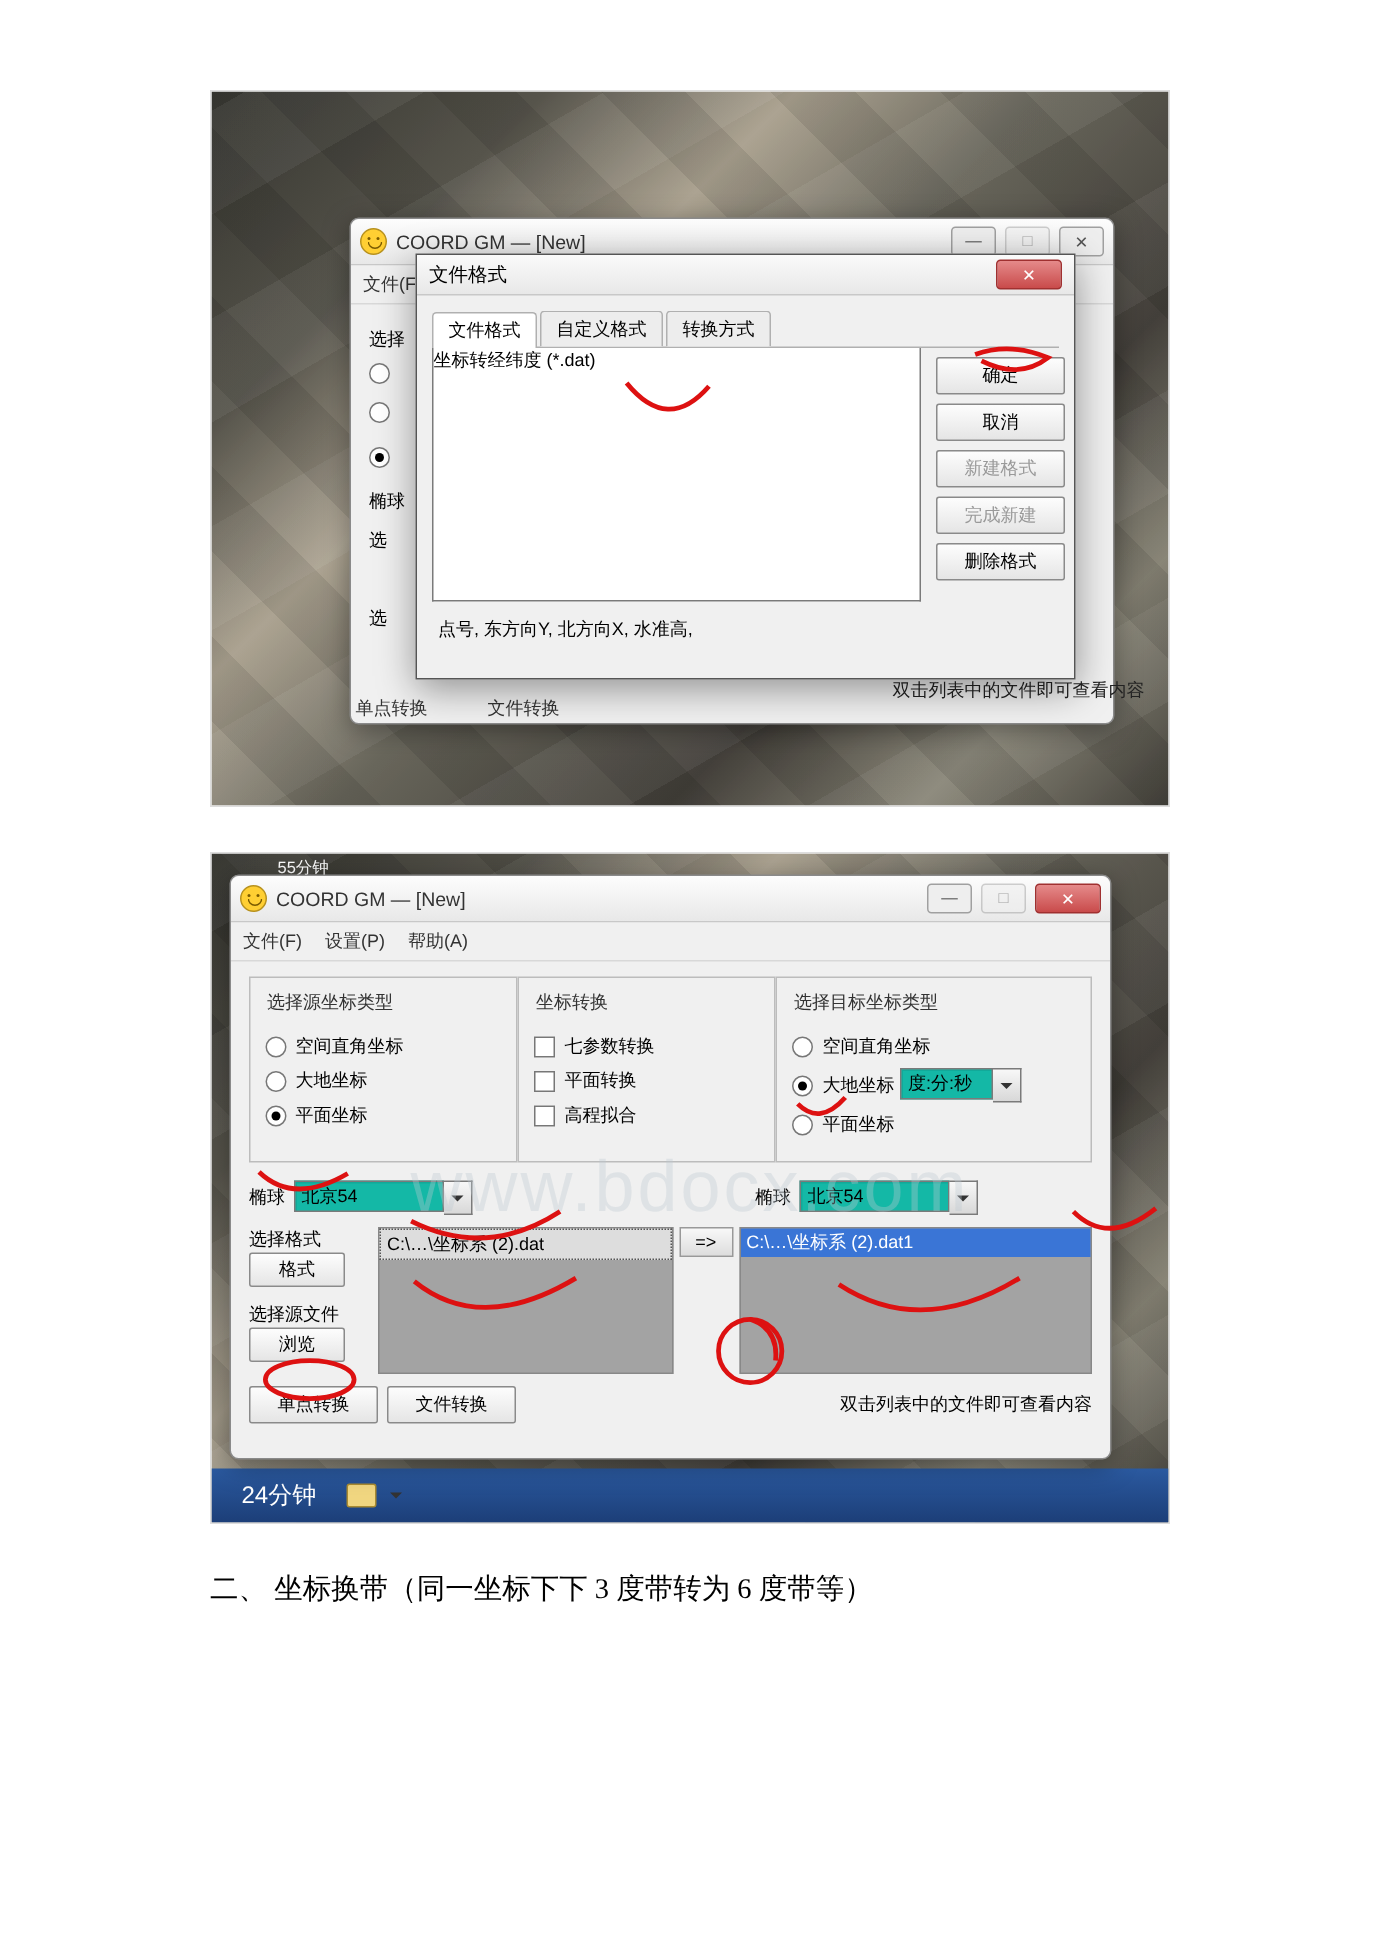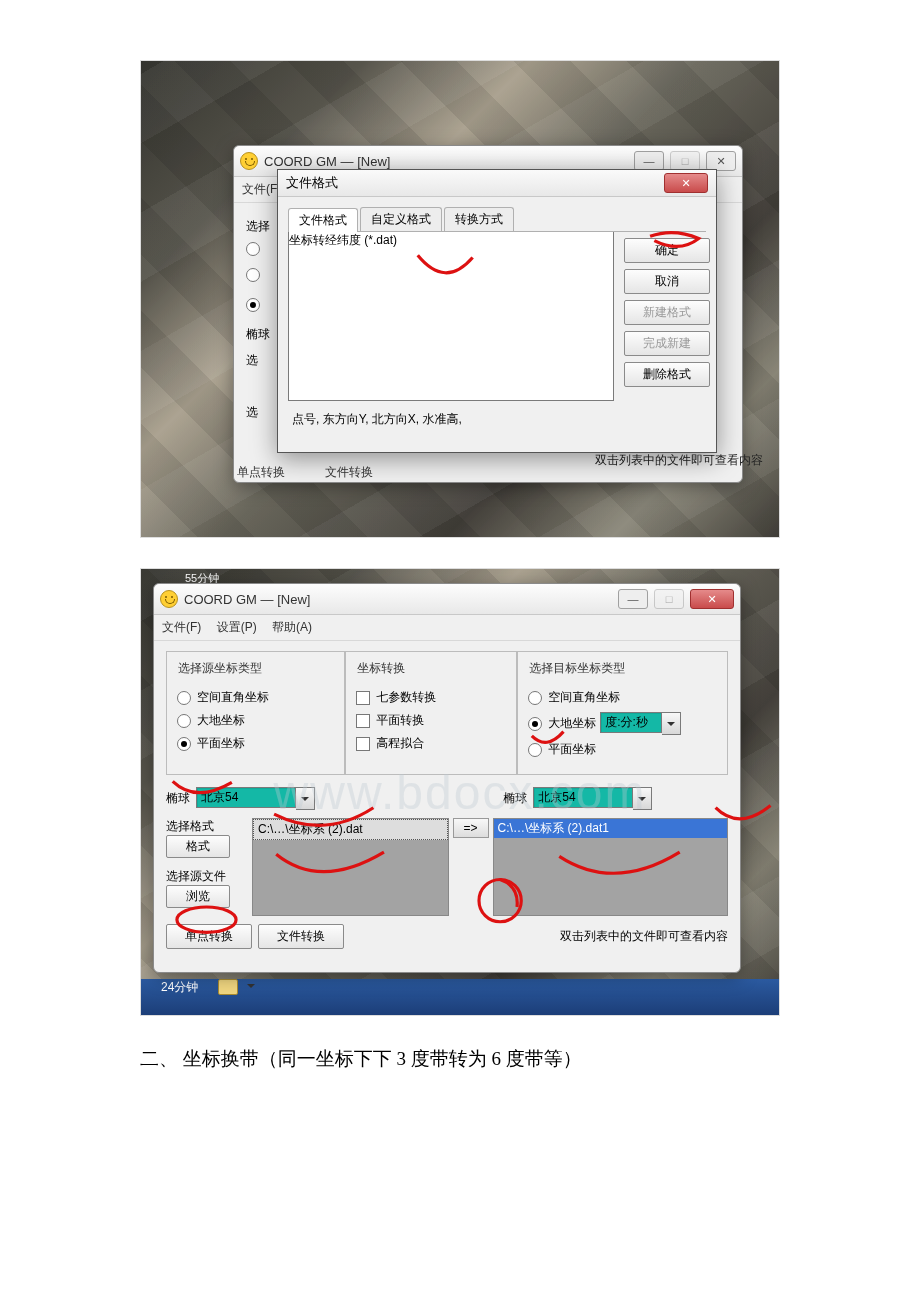--- a/index.html
+++ b/index.html
@@ -44,21 +44,21 @@
 .modal{position:absolute;background:#f0f0f0;border:1px solid #555;box-shadow:0 6px 24px rgba(0,0,0,.4);z-index:10}
 .modal-title{height:26px;background:linear-gradient(#fafafa,#e8e8e8);border-bottom:1px solid #c8c8c8;display:flex;align-items:center;padding:0 8px;font-size:13px}
 .modal-title .close{margin-left:auto}
 .tabstrip{display:flex;border-bottom:1px solid #b0b0b0;margin:10px 10px 0;font-size:12px}
 .tab{border:1px solid #b0b0b0;border-bottom:none;background:#ededed;padding:3px 10px;margin-right:2px;border-radius:3px 3px 0 0}
 .tab.active{background:#fff;position:relative;top:1px}
 .modal-body{display:flex;padding:0 10px 10px;gap:10px}
 .fmt-list{flex:1;border:1px solid #7a7a7a;background:#fff;font-size:12px;height:168px;border-top:none}
 .fmt-info{font-size:12px;padding:0 0 10px 14px}
 .side-btns{display:flex;flex-direction:column;gap:6px;width:82px;padding-top:6px}
-.taskbar{position:absolute;bottom:0;left:0;right:0;height:36px;background:linear-gradient(#2b5aa0,#1c3e78);display:flex;align-items:flex-start;color:#fff;font-size:12px;z-index:2}
+.taskbar{position:absolute;bottom:0;left:0;right:0;height:36px;background:linear-gradient(#2b5aa0,#1c3e78);display:flex;align-items:center;color:#fff;font-size:16px;z-index:2}
 .taskbar .time{margin-left:20px}
 .folder-icn{width:18px;height:14px;background:#f0d680;border:1px solid #a88a30;border-radius:2px;margin-left:20px}
 .caption{font-size:19px;font-family:"SimSun",serif;margin-top:8px}
 svg.annot{position:absolute;inset:0;z-index:30;pointer-events:none}
 </style>
 </head>
 <body>
 
 <div class="screenshot" style="height:476px">
   <div class="bg-photo"></div>

